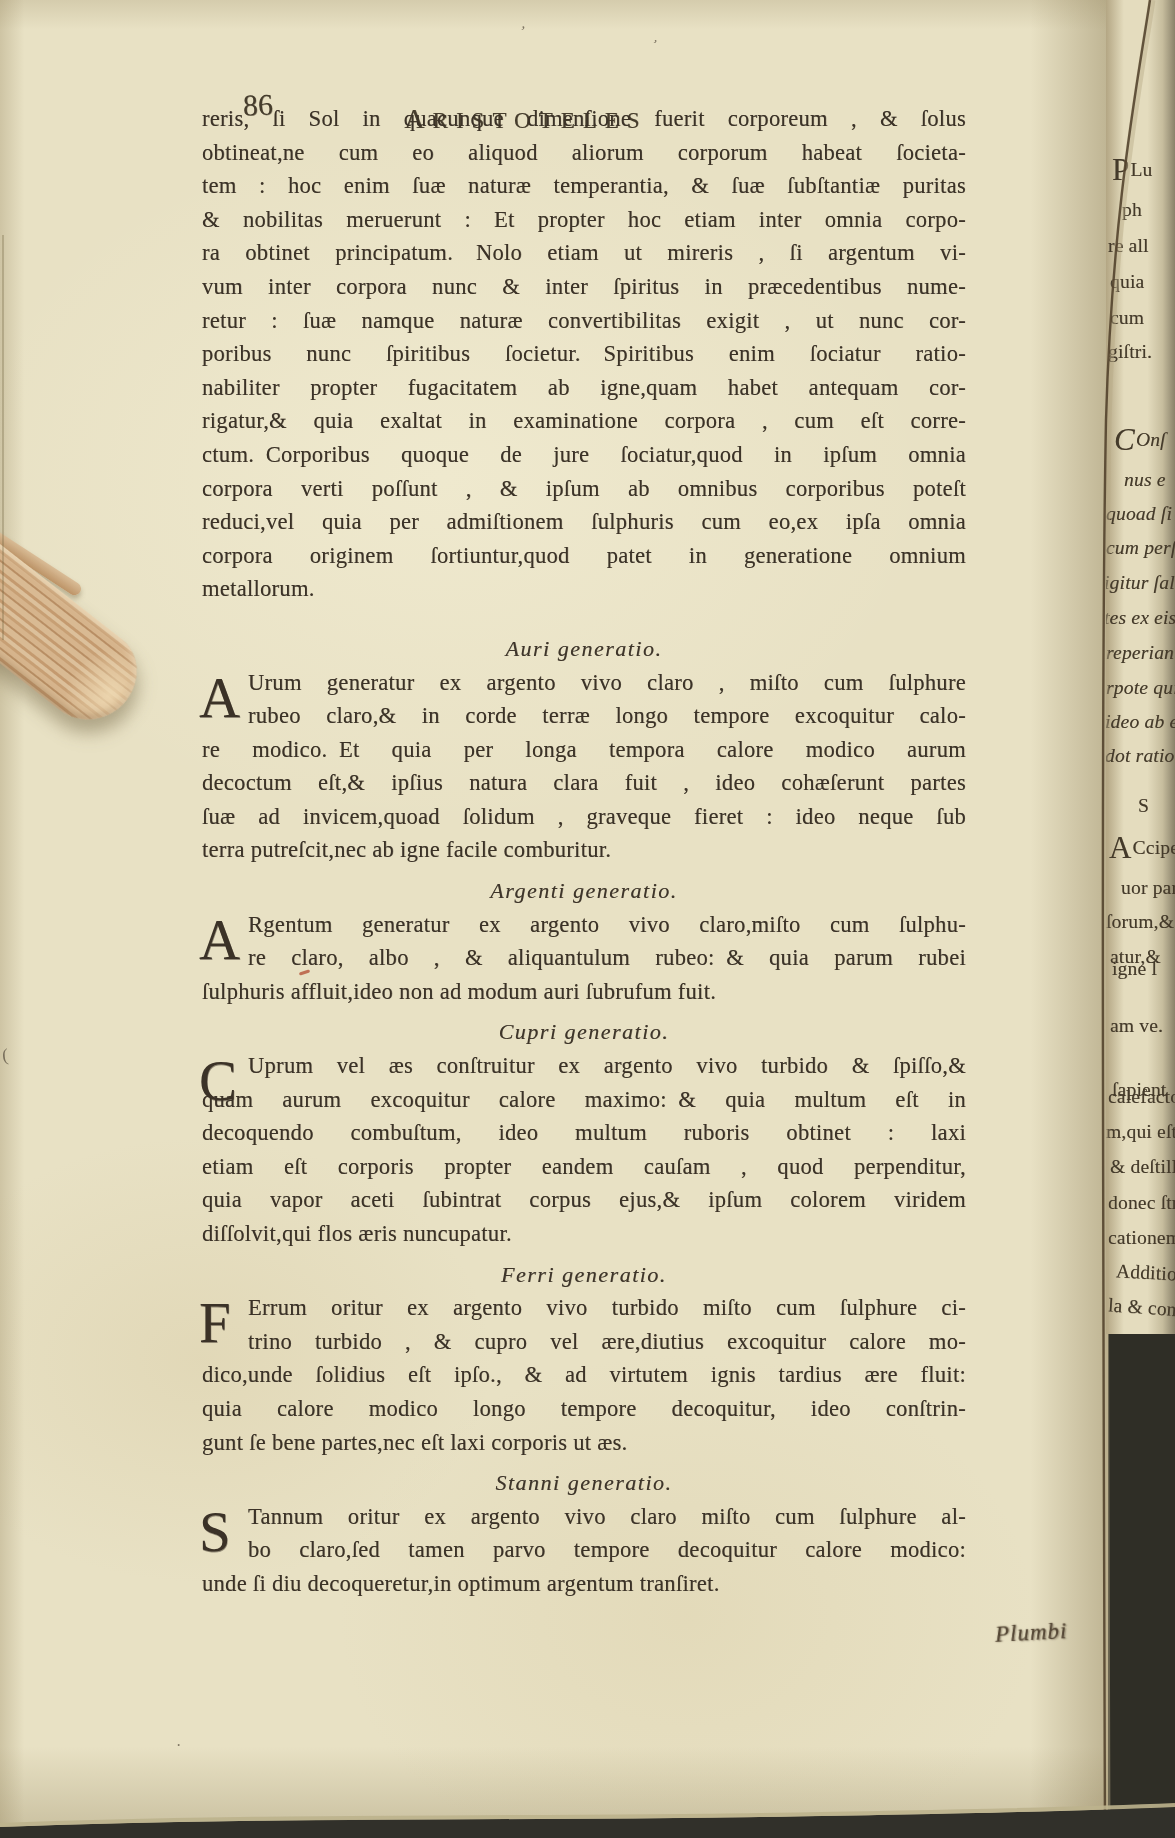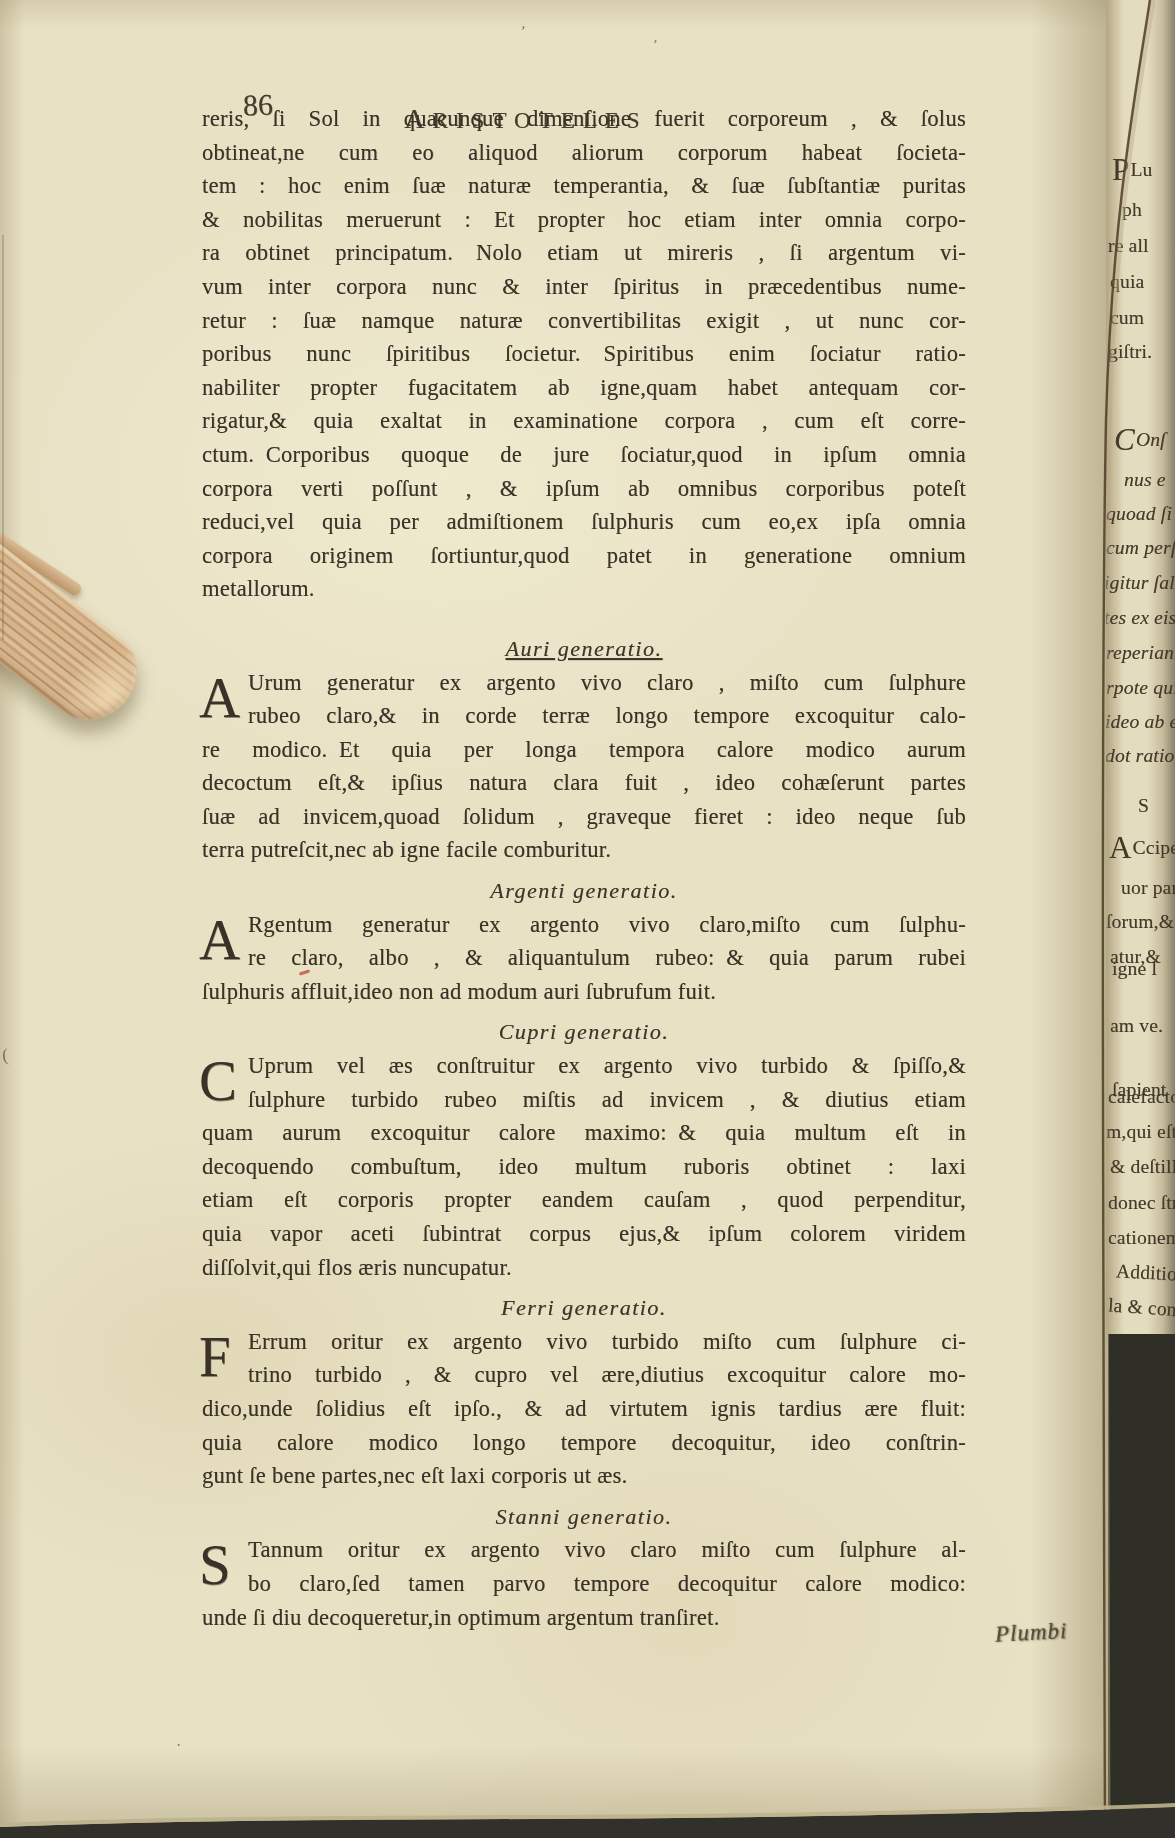--- a/index.html
+++ b/index.html
@@ -112,42 +112,41 @@
         <div class="bline">retur : ſuæ namque naturæ convertibilitas exigit , ut nunc cor-</div>
         <div class="bline">poribus nunc ſpiritibus ſocietur. Spiritibus enim ſociatur ratio-</div>
         <div class="bline">nabiliter propter fugacitatem ab igne,quam habet antequam cor-</div>
         <div class="bline">rigatur,&amp; quia exaltat in examinatione corpora , cum eſt corre-</div>
         <div class="bline">ctum. Corporibus quoque de jure ſociatur,quod in ipſum omnia</div>
         <div class="bline">corpora verti poſſunt , &amp; ipſum ab omnibus corporibus poteſt</div>
         <div class="bline">reduci,vel quia per admiſtionem ſulphuris cum eo,ex ipſa omnia</div>
         <div class="bline">corpora originem ſortiuntur,quod patet in generatione omnium</div>
         <div class="bline noj">metallorum.</div>
       </div>
-      <div class="heading" style="margin-top: 26px; text-decoration: underline;">Auri generatio.</div>
+      <div class="heading" style="margin-top: 26px;">Auri generatio.</div>
       <div class="para">
         <span class="dropcap">A</span>
         <div class="bline indent">Urum generatur ex argento vivo claro , miſto cum ſulphure</div>
         <div class="bline indent">rubeo claro,&amp; in corde terræ longo tempore excoquitur calo-</div>
         <div class="bline">re modico. Et quia per longa tempora calore modico aurum</div>
         <div class="bline">decoctum eſt,&amp; ipſius natura clara fuit , ideo cohæſerunt partes</div>
         <div class="bline">ſuæ ad invicem,quoad ſolidum , graveque fieret : ideo neque ſub</div>
         <div class="bline noj">terra putreſcit,nec ab igne facile comburitur.</div>
       </div>
       <div class="heading" style="margin-top: 7px;">Argenti generatio.</div>
       <div class="para">
         <span class="dropcap">A</span>
         <div class="bline indent">Rgentum generatur ex argento vivo claro,miſto cum ſulphu-</div>
         <div class="bline indent">re claro, albo , &amp; aliquantulum rubeo: &amp; quia parum rubei</div>
         <div class="bline noj">ſulphuris affluit,ideo non ad modum auri ſubrufum fuit.</div>
       </div>
       <div class="heading" style="margin-top: 7px;">Cupri generatio.</div>
       <div class="para">
         <span class="dropcap">C</span>
         <div class="bline indent">Uprum vel æs conſtruitur ex argento vivo turbido &amp; ſpiſſo,&amp;</div>
-        <div class="bline indent">ſulphure turbido rubeo miſtis ad invicem , &amp; diutius etiam</div>
         <div class="bline">quam aurum excoquitur calore maximo: &amp; quia multum eſt in</div>
         <div class="bline">decoquendo combuſtum, ideo multum ruboris obtinet : laxi</div>
         <div class="bline">etiam eſt corporis propter eandem cauſam , quod perpenditur,</div>
         <div class="bline">quia vapor aceti ſubintrat corpus ejus,&amp; ipſum colorem viridem</div>
         <div class="bline noj">diſſolvit,qui flos æris nuncupatur.</div>
       </div>
       <div class="heading" style="margin-top: 7px;">Ferri generatio.</div>
       <div class="para">
         <span class="dropcap">F</span>
         <div class="bline indent">Errum oritur ex argento vivo turbido miſto cum ſulphure ci-</div>

